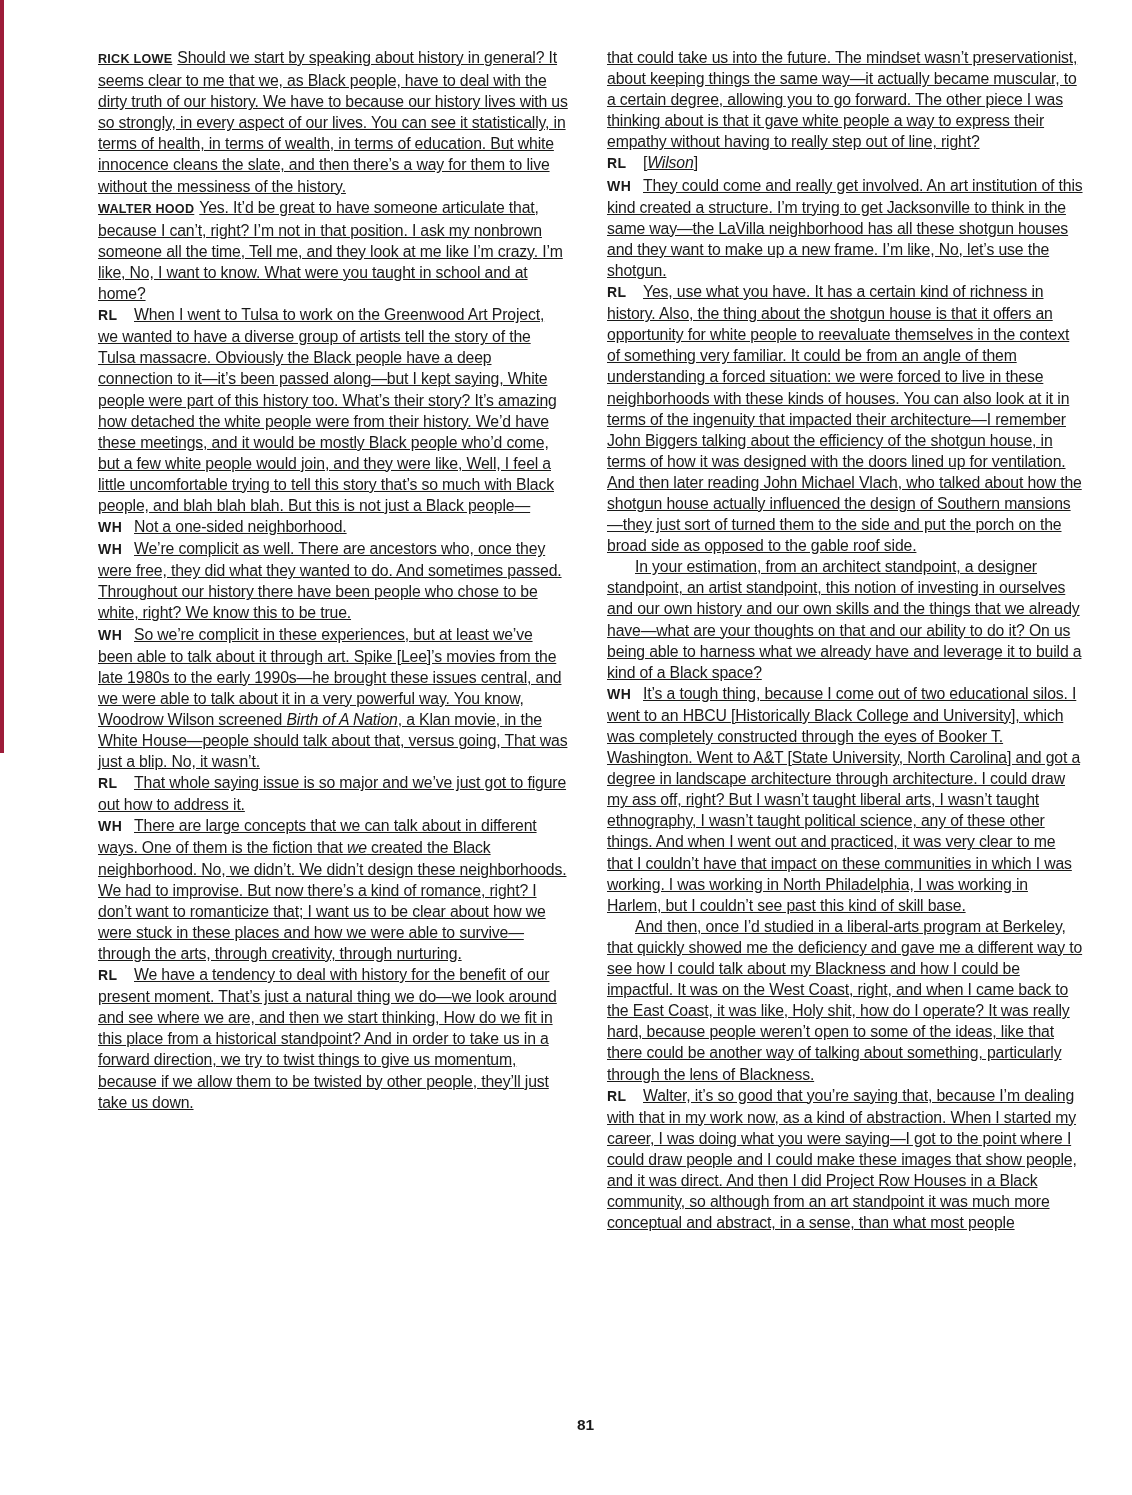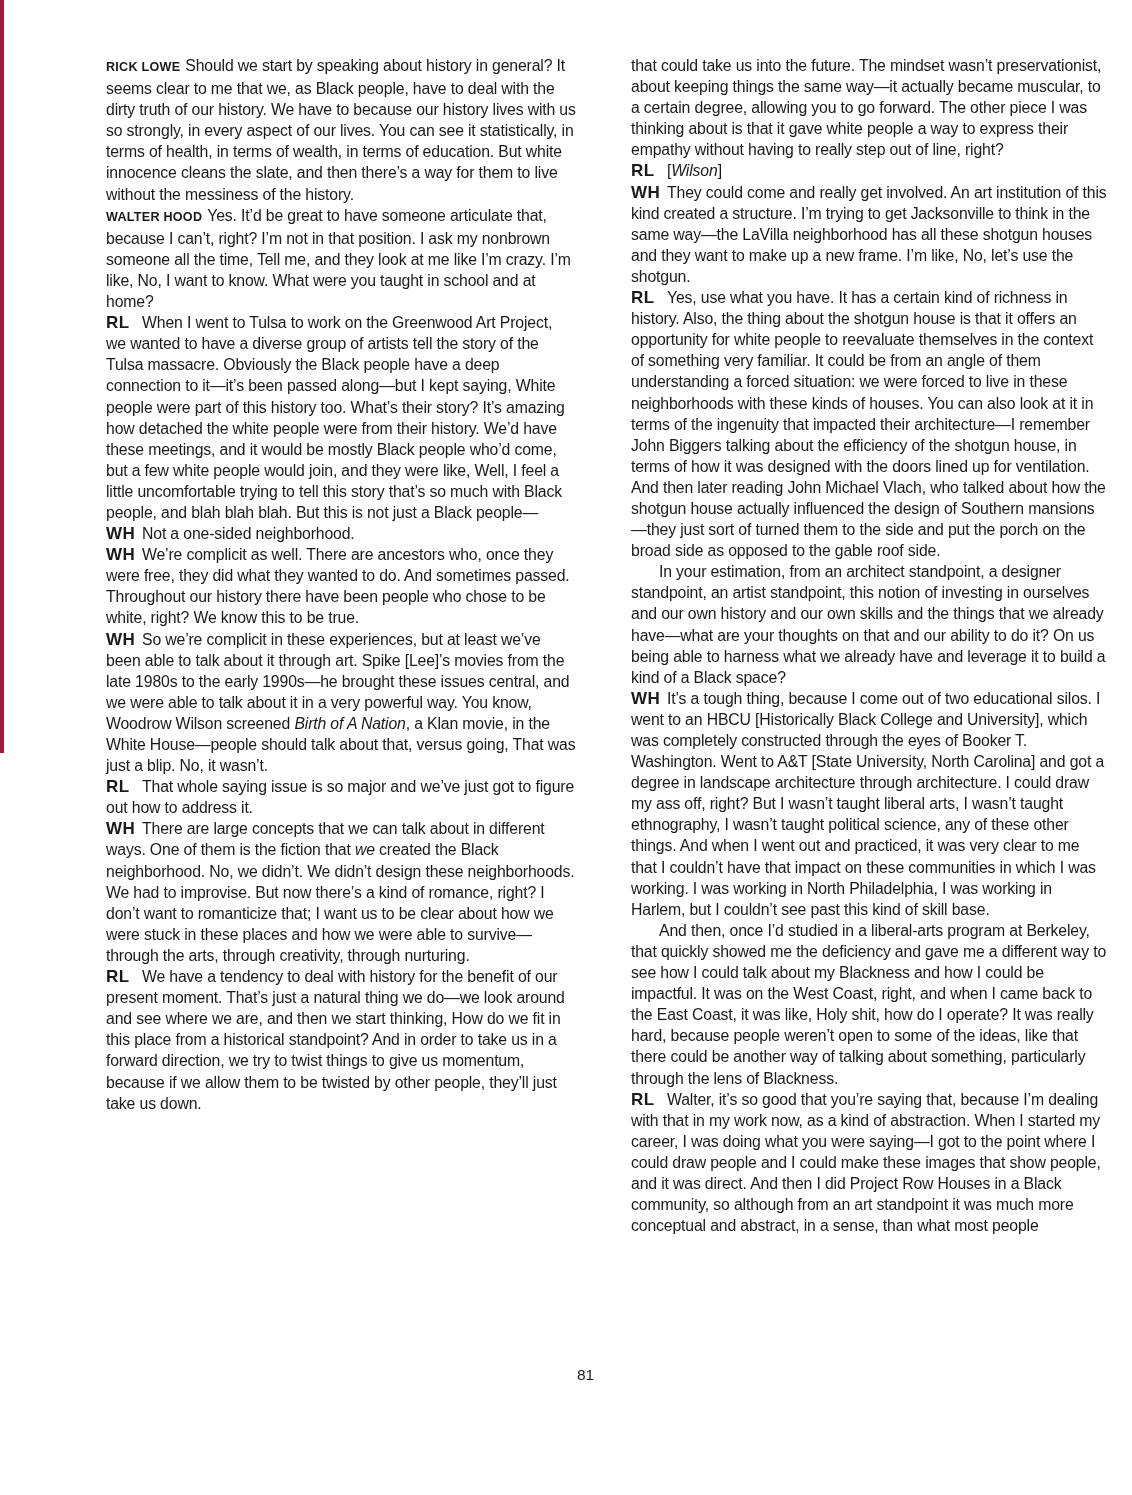--- a/index.html
+++ b/index.html
@@ -19,53 +19,54 @@
     width: 4px;
     height: 753px;
   }
   .columns {
     position: absolute;
     left: 95px;
     top: 44px;
     display: flex;
     gap: 33px;
   }
-  .col { margin: 11px; }
+  .col { margin: 3px; text-decoration: underline; }
   .col.left  { width: 470px; }
   .col.right { width: 478px; }
   .para {
     margin: 0;
     font-size: 15.8px;
     line-height: 21.1px;
     letter-spacing: -0.15px;
     text-align: left;
   }
   .para.indent { text-indent: 28px; }
   .name {
     font-weight: 700;
     font-size: 12.6px;
     letter-spacing: 0.25px;
     margin-right: 5px;
   }
   .tag {
     font-weight: 700;
-    font-size: 17px;
+    font-size: 14px;
     letter-spacing: 0.5px;
     display: inline-block;
     min-width: 36px;
   }
   .i { font-style: italic; }
   .page-number {
     position: absolute;
     left: 95px;
     width: 981px;
-    top: 1366px;
+    top: 1416px;
     text-align: center;
     font-size: 15.5px;
     color: #1a1a1a;
+    font-weight: bold;
   }
 </style>
 </head>
 <body>
 
 <div class="page">
   <div class="accent-bar" style="background: rgb(157, 28, 57);"></div>
   <div class="columns">
     <div class="col left">
         <p class="para"><span class="name">RICK LOWE</span><span>Should we start by speaking about history in general? It seems clear to me that we, as Black people, have to deal with the dirty truth of our history. We have to because our history lives with us so strongly, in every aspect of our lives. You can see it statistically, in terms of health, in terms of wealth, in terms of education. But white innocence cleans the slate, and then there’s a way for them to live without the messiness of the history.</span></p>

